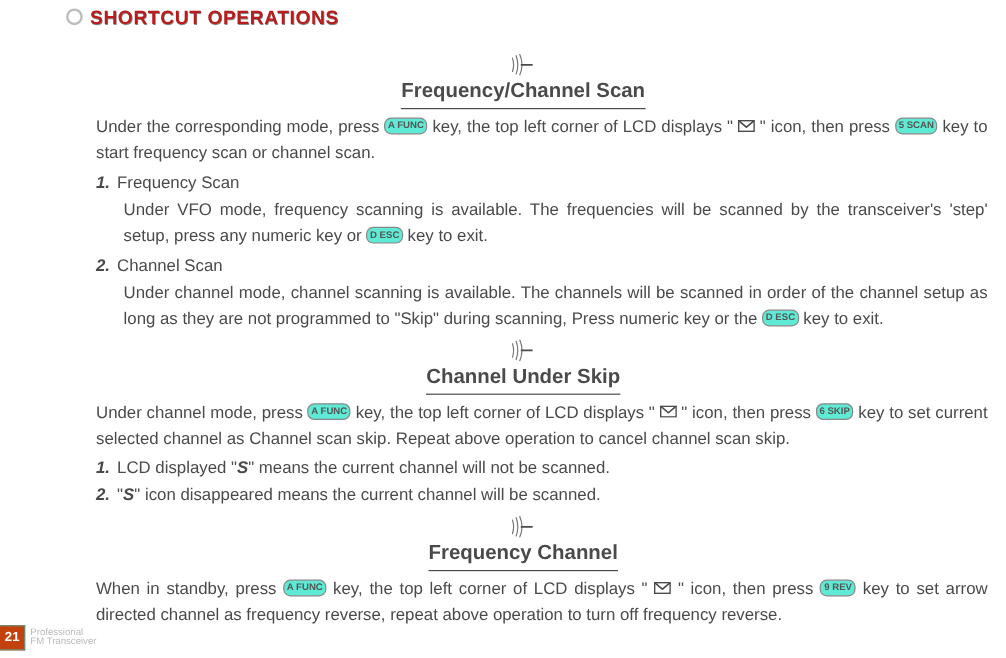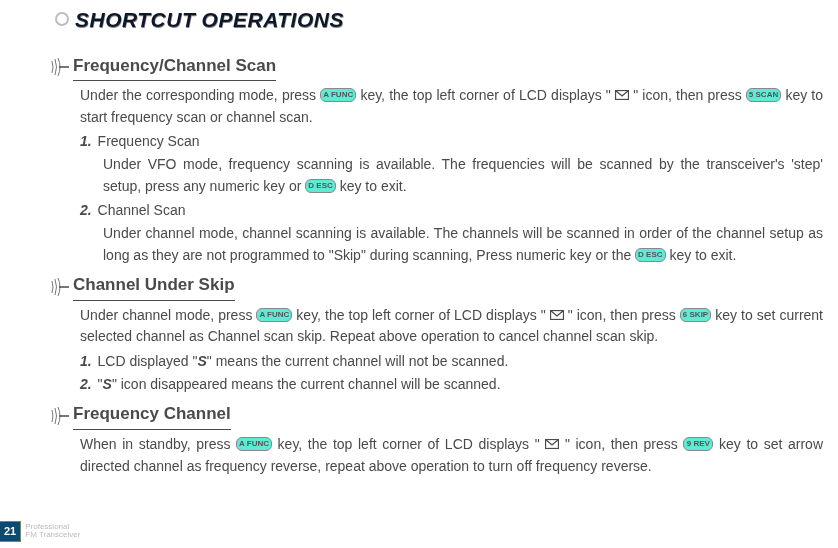--- a/index.html
+++ b/index.html
@@ -18,24 +18,23 @@
   .page {
     position: relative;
     width: 838px;
     height: 548px;
     padding: 0 15px 0 35px;
     box-sizing: border-box;
   }
 
   
   .main-heading {
-    font-size: 21px;
-    font-weight: bold;
-    font-style: italic;
-    color: #0f172a;
+    font-size: 16px;
+    font-weight: bold;
+    color: #b91c1c;
     margin: 4px 0 10px 20px;
     position: relative;
     display: inline-block;
     text-shadow: 0.5px 0.5px 0 #888;
     letter-spacing: 0.5px;
   }
   .ring {
     display: inline-block;
     width: 10px;
     height: 10px;
@@ -48,20 +47,21 @@
   }
 
   
   .section-heading {
     font-size: 17px;
     font-weight: bold;
     color: #4a4a4a;
     margin: 6px 0 4px 14px;
     display: flex;
     align-items: center;
+    flex-direction: column;
   }
   .section-heading .wave {
     width: 20px;
     height: 18px;
     margin-right: 4px;
     flex-shrink: 0;
   }
   .section-heading .title-text {
     border-bottom: 1.5px solid #4a4a4a;
     padding-bottom: 1px;
@@ -122,21 +122,21 @@
 
   
   .footer {
     position: absolute;
     left: 0;
     bottom: 6px;
     display: flex;
     align-items: center;
   }
   .footer .page-num {
-    background: #0c4a6e;
+    background: #c2410c;
     color: #fff;
     font-weight: bold;
     font-size: 11px;
     padding: 1px 4px;
     border: 1px solid #708a70;
     border-left: none;
     margin-right: 4px;
   }
   .footer .footer-label {
     font-size: 8px;

